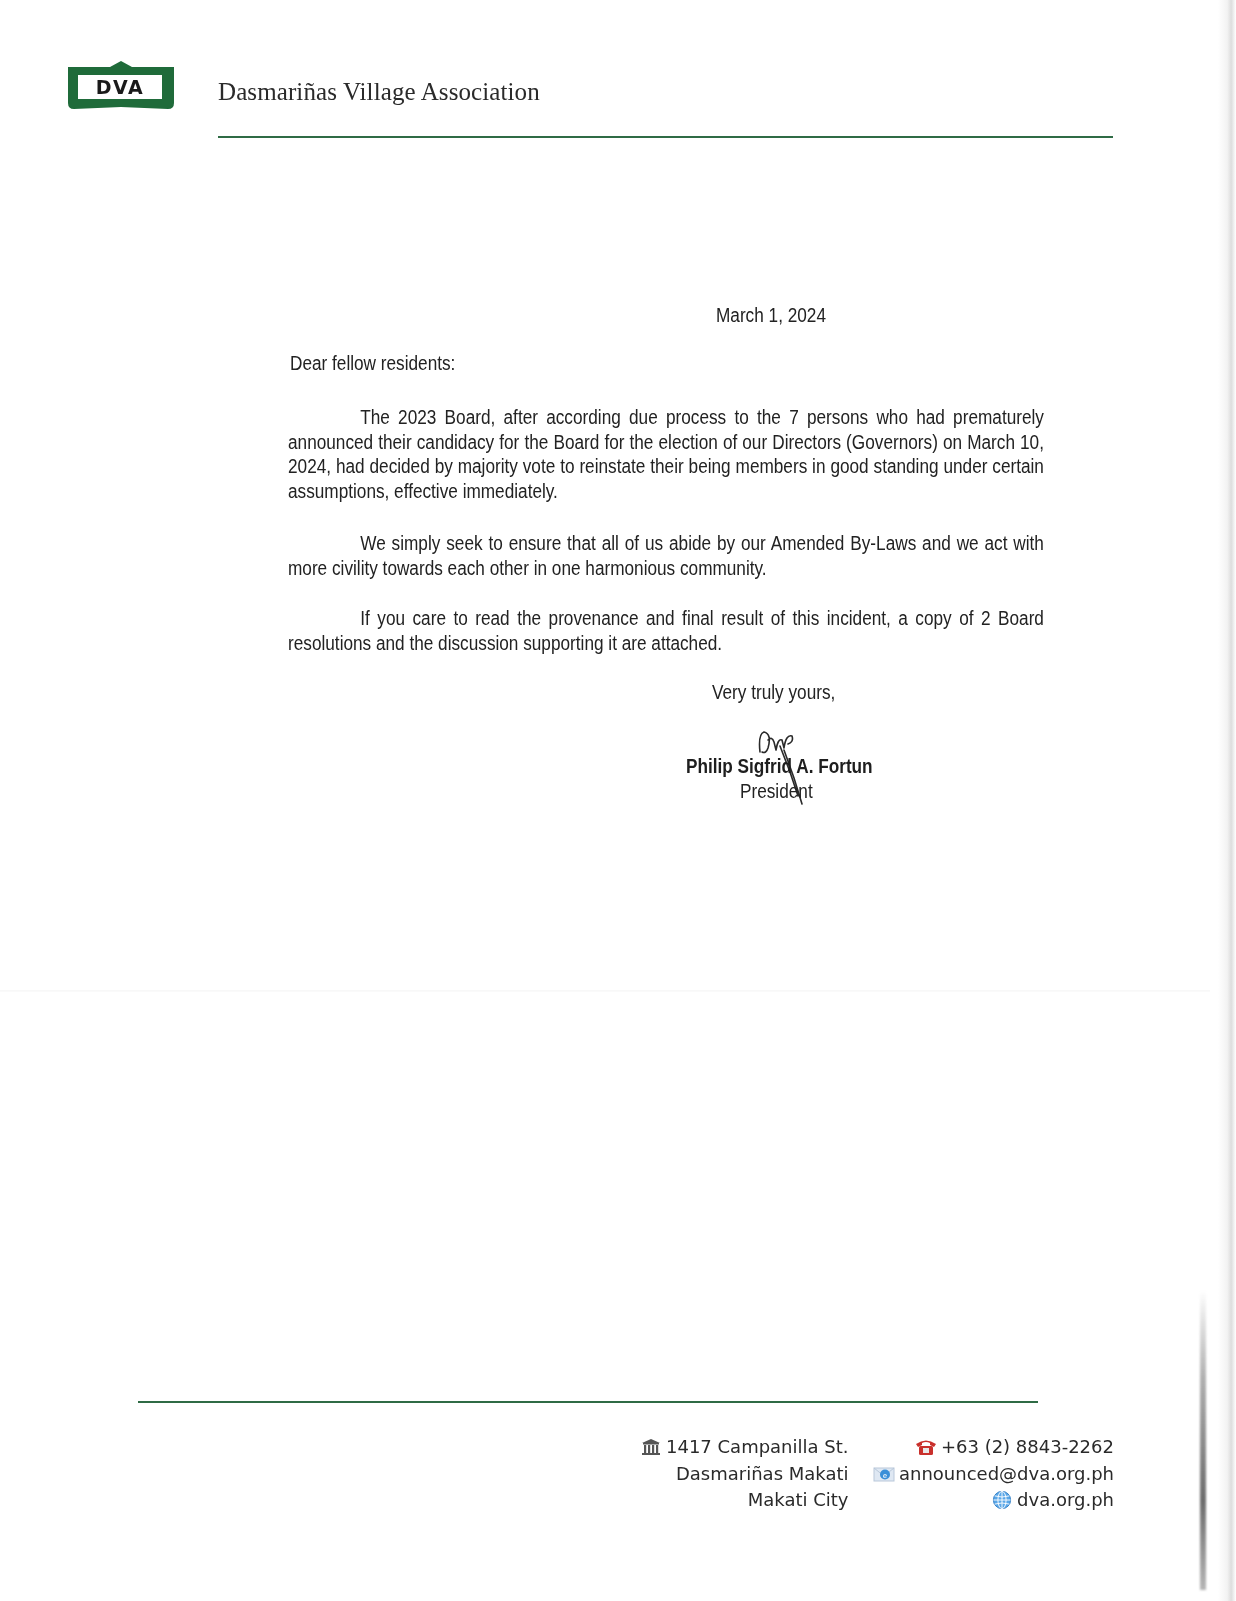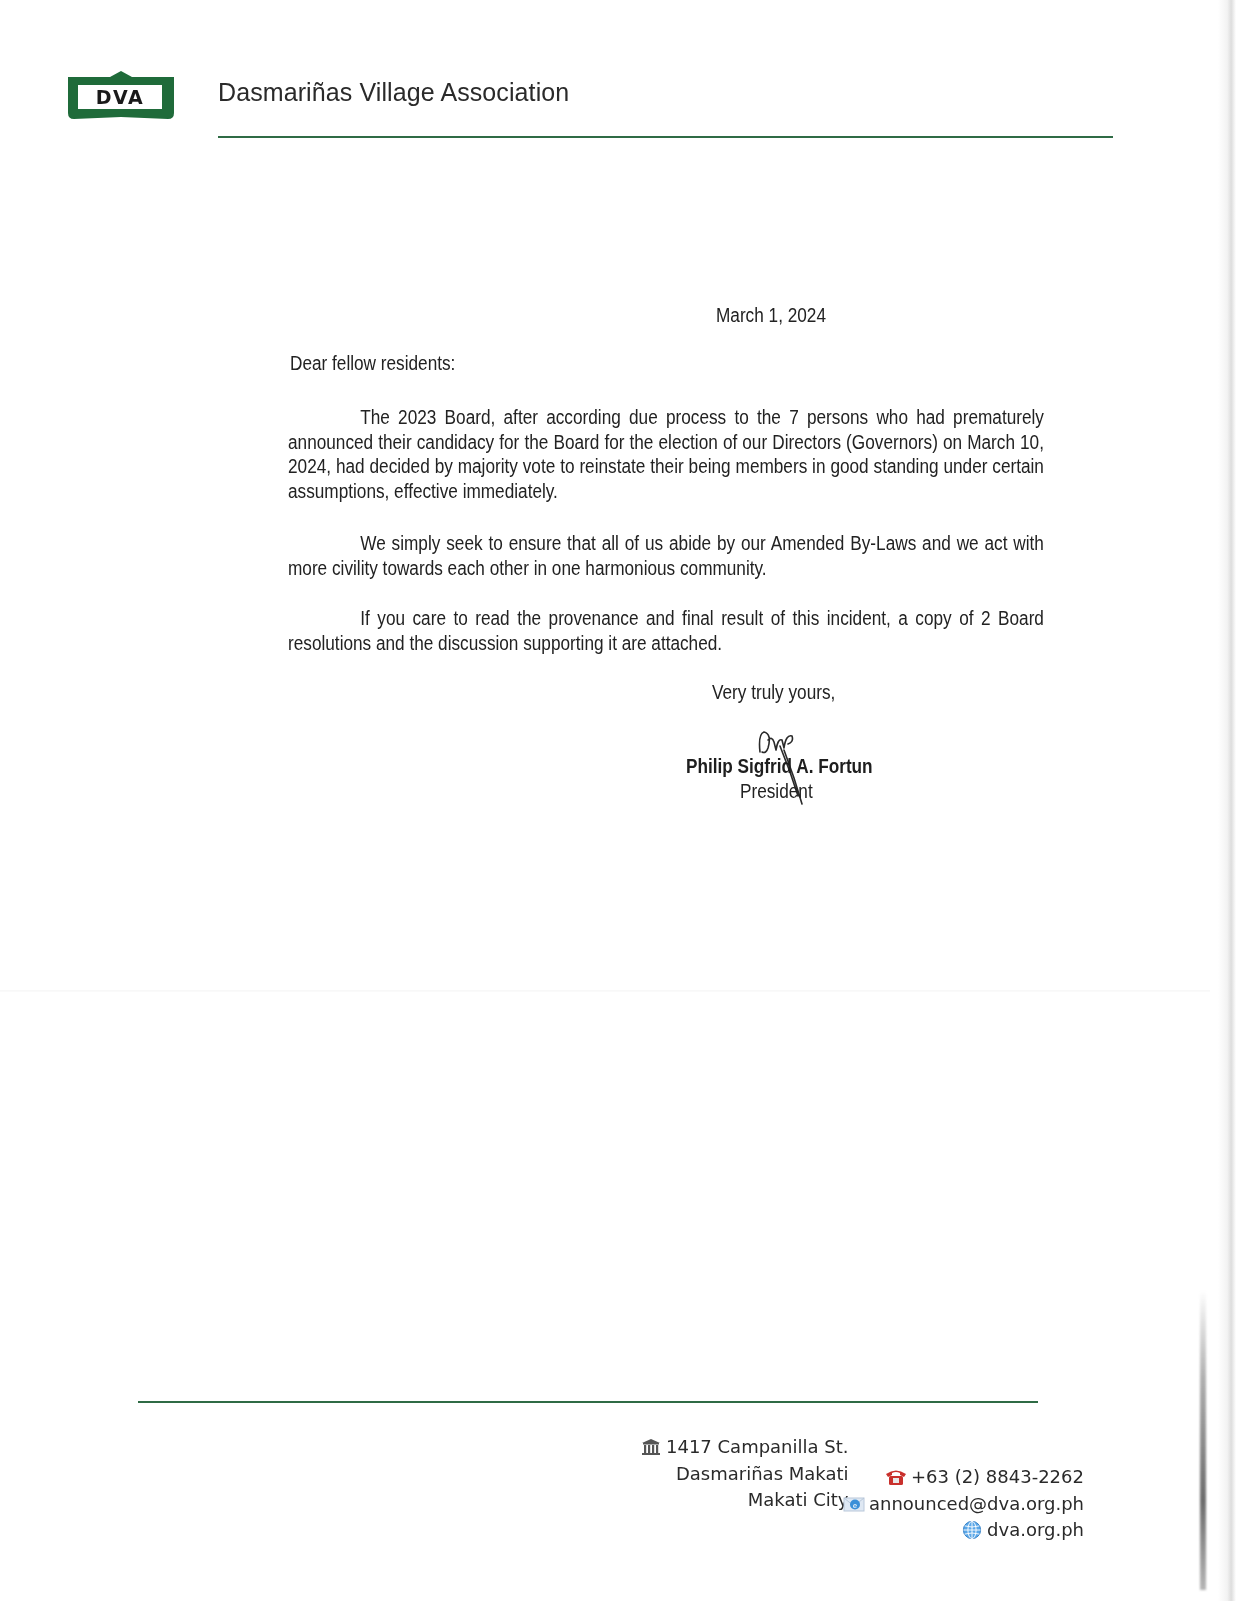--- a/index.html
+++ b/index.html
@@ -39,27 +39,27 @@
       position: absolute;
       right: 30px; top: 1290px;
       width: 6px; height: 300px;
       background: linear-gradient(to bottom, rgba(140,140,140,0) 0%, rgba(110,110,110,0.55) 30%, rgba(60,60,60,0.75) 70%, rgba(110,110,110,0.5) 100%);
       filter: blur(1px);
     }
 
     
     .logo {
       position: absolute;
-      left: 66px; top: 71px;
+      left: 66px; top: 61px;
       width: 110px; height: 50px;
     }
     .org-name {
       position: absolute;
       left: 218px; top: 78px;
-      font-family: Liberation Sans, sans-serif;
+      font-family: Liberation Serif, serif;
       font-size: 25px;
       color: #2a2a2a;
       letter-spacing: 0.1px;
       white-space: nowrap;
     }
     .header-rule {
       position: absolute;
       left: 218px; top: 136px;
       width: 895px; height: 2px;
       background: #2f6b45;
@@ -140,21 +140,21 @@
       background: #2f6b45;
     }
     .footer-col {
       position: absolute;
       font-family: "DejaVu Sans", sans-serif;
       font-size: 18px;
       line-height: 26.5px;
       color: #2a2a2a;
     }
     .footer-col.address { left: 640px; top: 1434px; }
-    .footer-col.contact { left: 843px; top: 1434px; margin-top: 30px; }
+    .footer-col.contact { left: 873px; top: 1434px; }
     .footer-line {
       display: flex;
       align-items: center;
       white-space: nowrap;
       height: 26.5px;
       justify-content: flex-end;
     }
     .footer-line .ico {
       width: 22px; height: 18px;
       margin-right: 4px;

